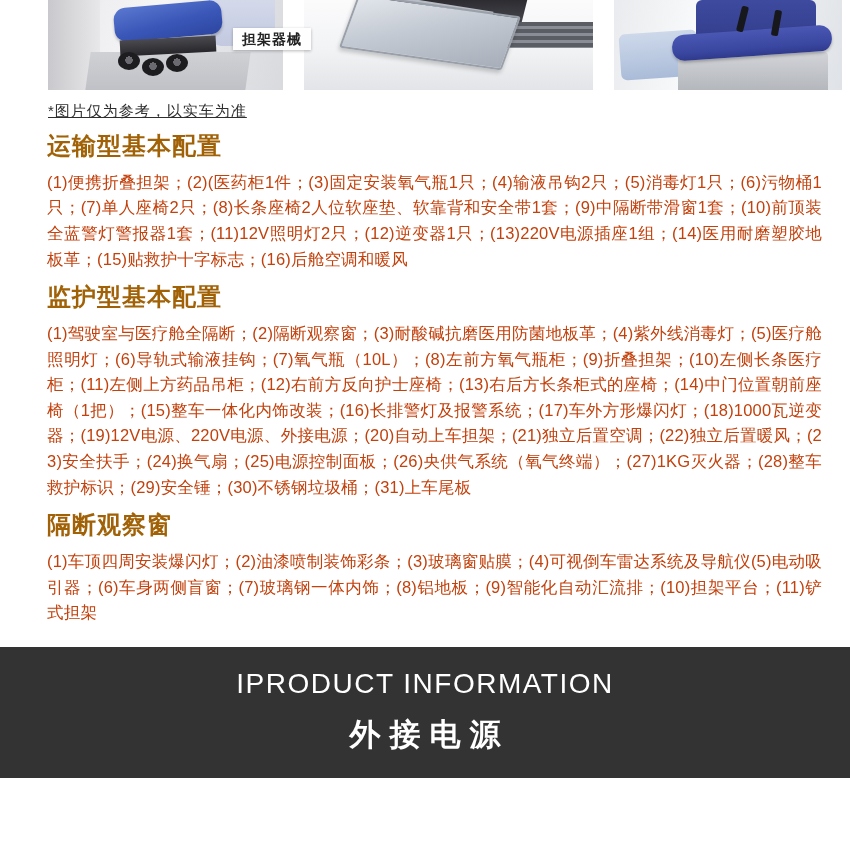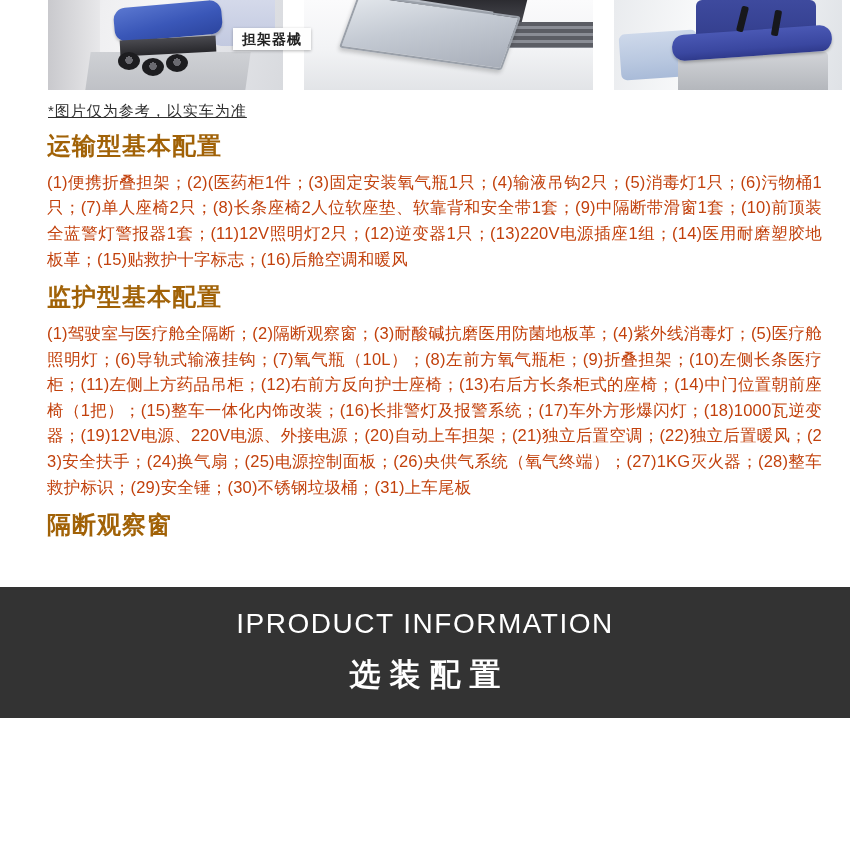--- a/index.html
+++ b/index.html
@@ -60,21 +60,21 @@
     margin:11px 0 9px 0;font-size:24px;font-weight:bold;color:#a16207;
     letter-spacing:1px;line-height:1.2;
   }
   .content p{
     margin:0;font-size:16.5px;line-height:25.6px;color:#c2410c;
     text-align:justify;word-break:break-all;letter-spacing:.2px;
   }
 
   
   .banner{
-    margin-top:47px;height:131px;background:#333333;
+    margin-top:21px;height:131px;background:#333333;
     display:flex;flex-direction:column;align-items:center;justify-content:center;gap:14px;
   }
   .banner .en{color:#ffffff;font-size:28px;letter-spacing:1.5px;font-weight:500;}
   .banner .zh{color:#ffffff;font-size:31px;font-weight:bold;letter-spacing:9px;text-indent:9px;}
 </style>
 </head>
 <body>
 
 <div class="page">
 
@@ -111,20 +111,21 @@
   <div class="disclaimer">*图片仅为参考，以实车为准</div>
 
   <div class="content">
     <h2>运输型基本配置</h2>
     <p>(1)便携折叠担架；(2)(医药柜1件；(3)固定安装氧气瓶1只；(4)输液吊钩2只；(5)消毒灯1只；(6)污物桶1只；(7)单人座椅2只；(8)长条座椅2人位软座垫、软靠背和安全带1套；(9)中隔断带滑窗1套；(10)前顶装全蓝警灯警报器1套；(11)12V照明灯2只；(12)逆变器1只；(13)220V电源插座1组；(14)医用耐磨塑胶地板革；(15)贴救护十字标志；(16)后舱空调和暖风</p>
 
     <h2>监护型基本配置</h2>
     <p>(1)驾驶室与医疗舱全隔断；(2)隔断观察窗；(3)耐酸碱抗磨医用防菌地板革；(4)紫外线消毒灯；(5)医疗舱照明灯；(6)导轨式输液挂钩；(7)氧气瓶（10L）；(8)左前方氧气瓶柜；(9)折叠担架；(10)左侧长条医疗柜；(11)左侧上方药品吊柜；(12)右前方反向护士座椅；(13)右后方长条柜式的座椅；(14)中门位置朝前座椅（1把）；(15)整车一体化内饰改装；(16)长排警灯及报警系统；(17)车外方形爆闪灯；(18)1000瓦逆变器；(19)12V电源、220V电源、外接电源；(20)自动上车担架；(21)独立后置空调；(22)独立后置暖风；(23)安全扶手；(24)换气扇；(25)电源控制面板；(26)央供气系统（氧气终端）；(27)1KG灭火器；(28)整车救护标识；(29)安全锤；(30)不锈钢垃圾桶；(31)上车尾板</p>
 
     <h2>隔断观察窗</h2>
+    <p>(1)车顶四周安装爆闪灯；(2)油漆喷制装饰彩条；(3)玻璃窗贴膜；(4)可视倒车雷达系统及导航仪(5)电动吸引器；(6)车身两侧盲窗；(7)玻璃钢一体内饰；(8)铝地板；(9)智能化自动汇流排；(10)担架平台；(11)铲式担架</p>
   </div>
 
   <div class="banner" style="background: rgb(51, 51, 51);">
     <div class="en">IPRODUCT INFORMATION</div>
-    <div class="zh">选装配置</div>
+    <div class="zh">外接电源</div>
   </div>
 
 </div>
 
 </body></html>

